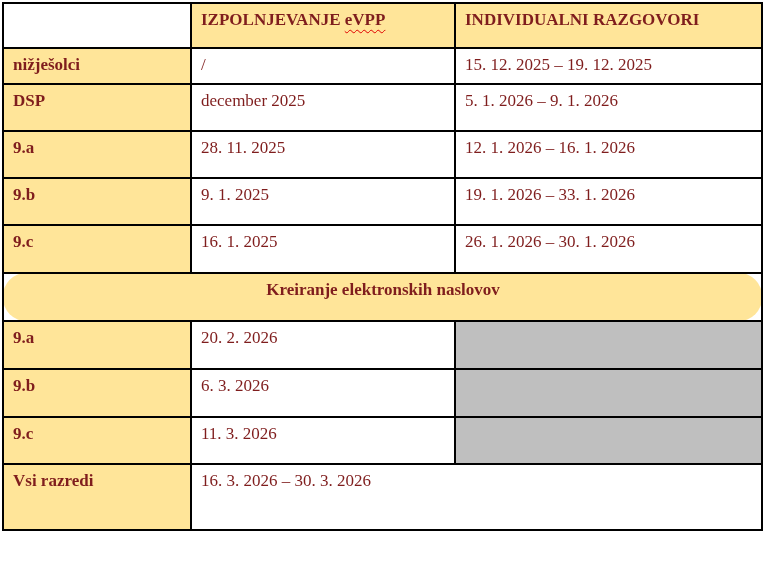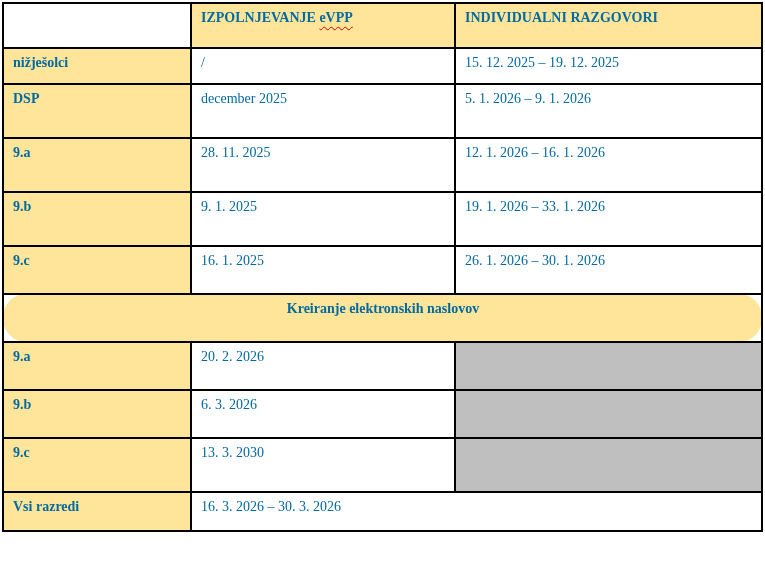--- a/index.html
+++ b/index.html
@@ -17,35 +17,35 @@
     overflow:hidden;
   }
   .doc{
     padding:2px;
   }
   table.schedule{
     border-collapse:collapse;
     table-layout:fixed;
     width:759px;
     font-family:"Liberation Serif","DejaVu Serif",serif;
-    font-size:14px;
-    color:#0369a1;
+    font-size:17px;
+    color:#7f1d1d;
   }
   table.schedule td{
     border:2px solid var(--border,#000);
     vertical-align:top;
     padding:6px 8px 2px 9px;
     line-height:1.2;
     overflow:hidden;
   }
   .rh0{height:45px}
   .rh1{height:36px}
-  .rh2{height:54px}
+  .rh2{height:47px}
   .rh3{height:48px}
-  .rh4{height:39px}
+  .rh4{height:66px}
   td.yellow{background:var(--yellow,#FFE599);}
   td.gray{background:var(--gray,#BFBFBF);}
   td.white{background:#fff;}
   td.bold{font-weight:bold;}
   td.section{
     font-weight:bold;
     text-align:center;
     border-radius:23px;
   }
   .misspelled{
@@ -110,21 +110,21 @@
       <td class="white">20. 2. 2026</td>
       <td class="gray"></td>
     </tr>
     <tr class="rh3">
       <td class="yellow bold">9.b</td>
       <td class="white">6. 3. 2026</td>
       <td class="gray"></td>
     </tr>
     <tr class="rh2">
       <td class="yellow bold">9.c</td>
-      <td class="white">13. 3. 2030</td>
+      <td class="white">11. 3. 2026</td>
       <td class="gray"></td>
     </tr>
 
 
     <tr class="rh4">
       <td class="yellow bold">Vsi razredi</td>
       <td colspan="2" class="white">16. 3. 2026 – 30. 3. 2026</td>
     </tr>
   </tbody>
     </table>

